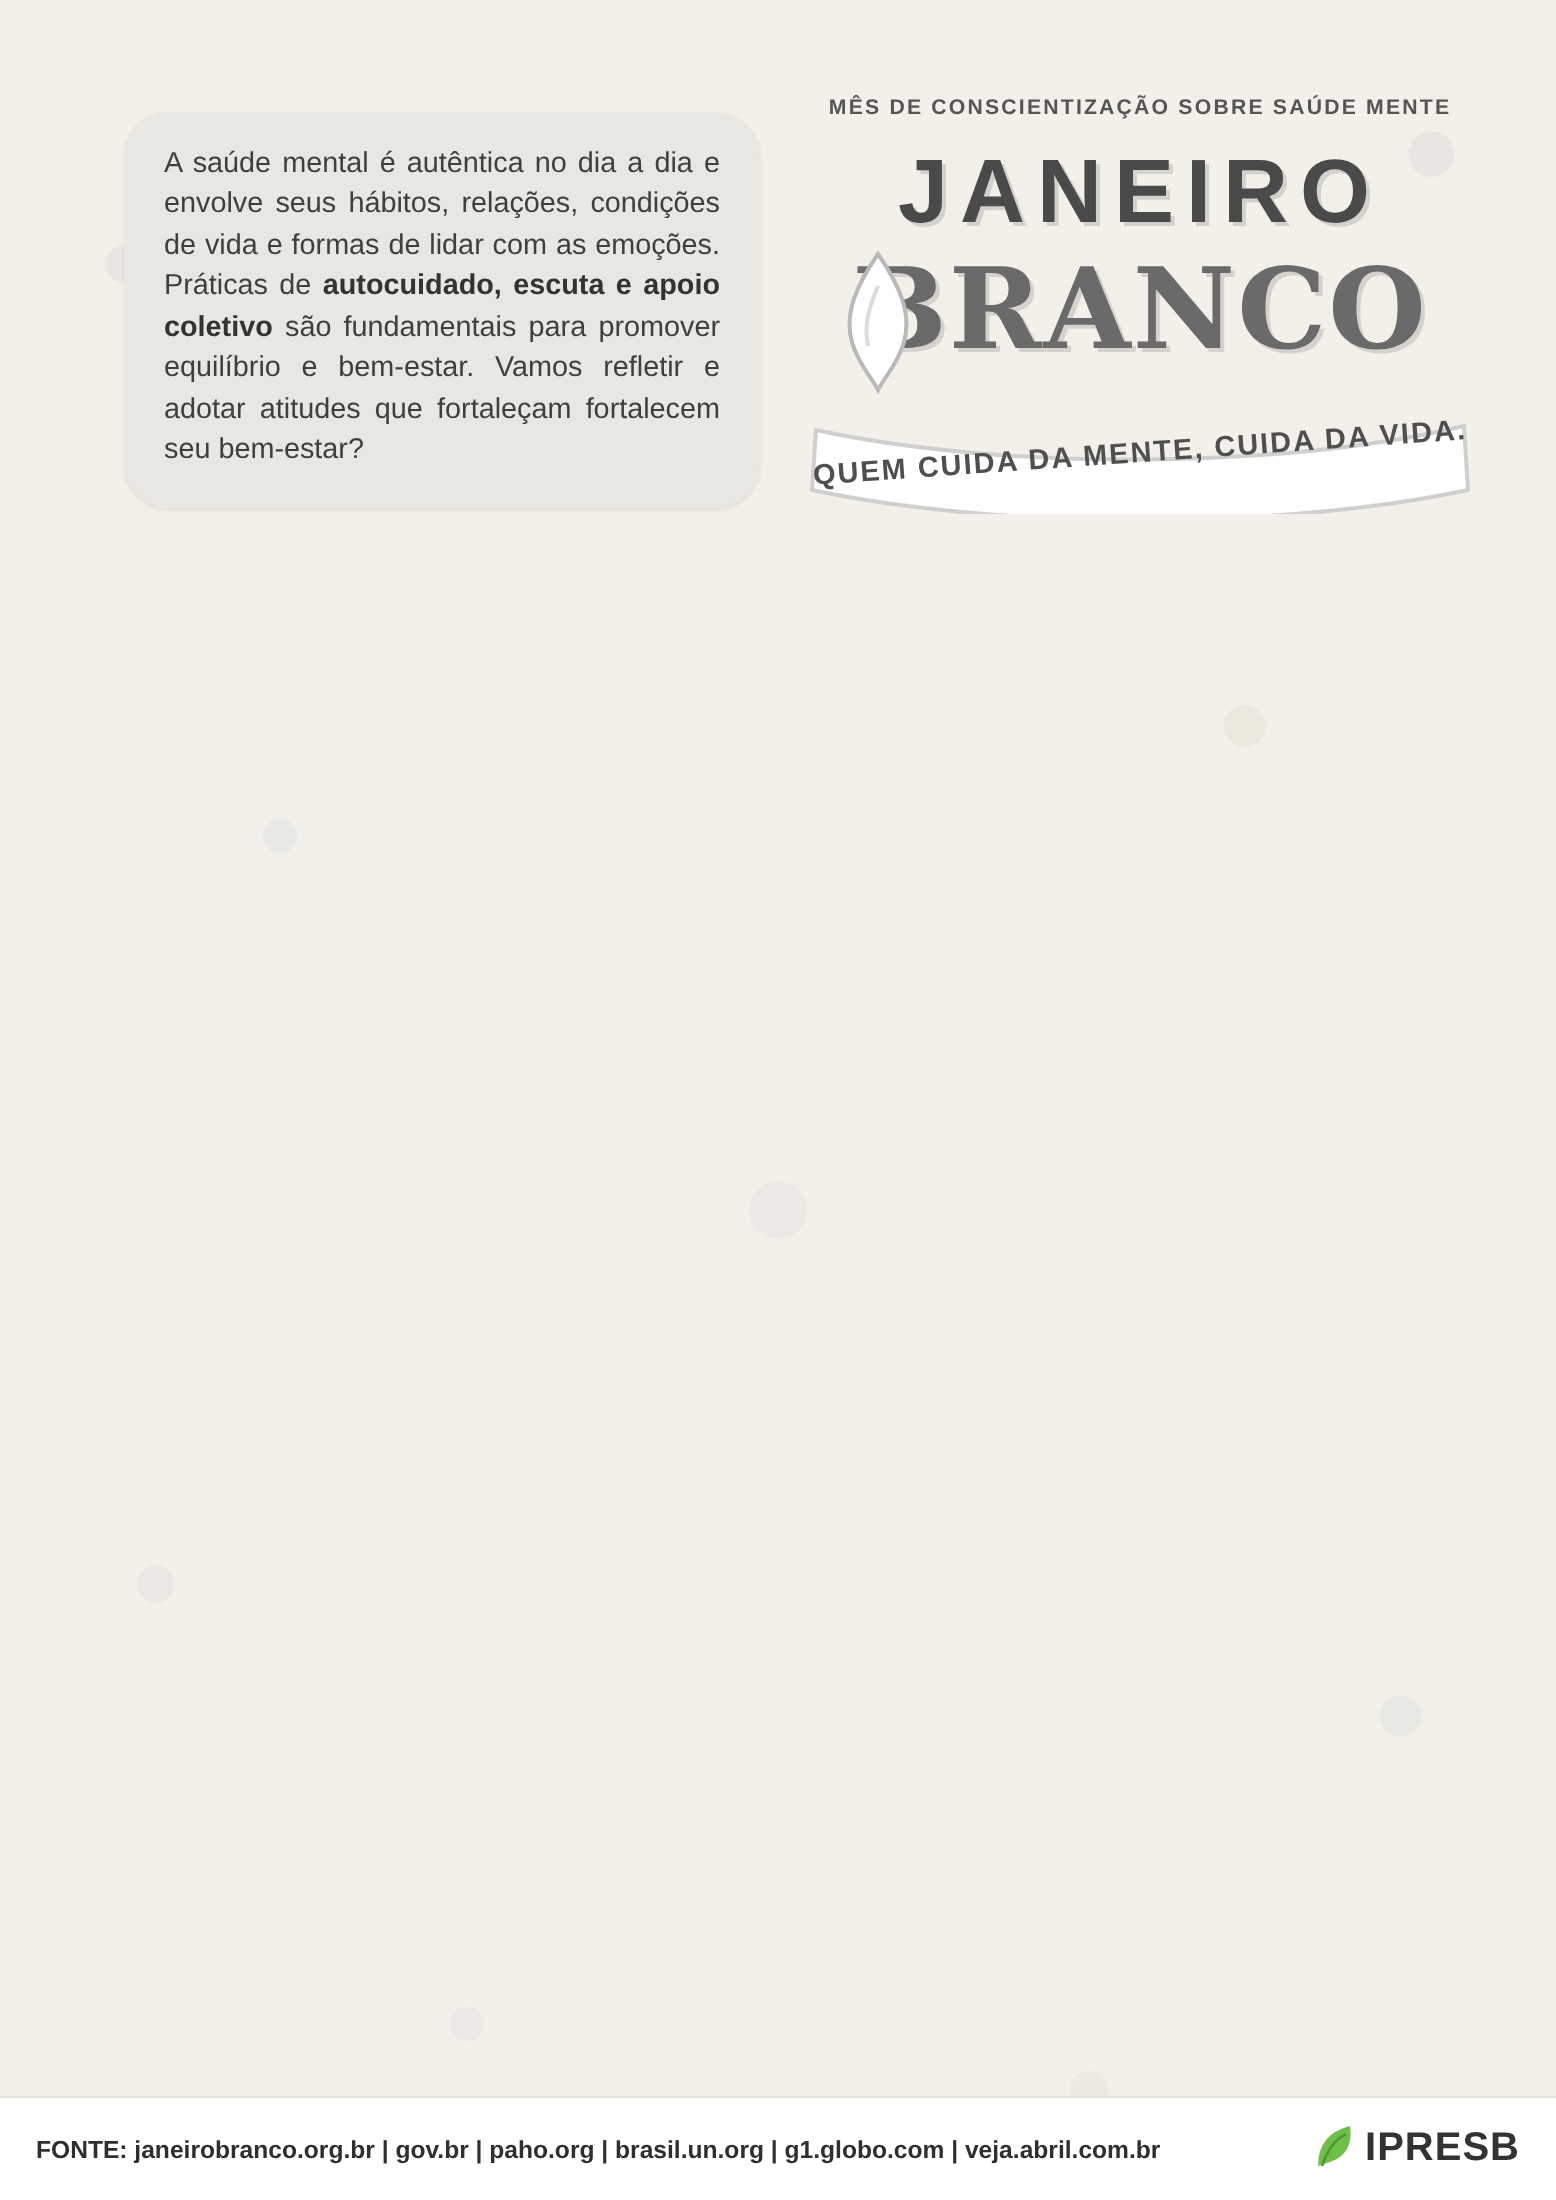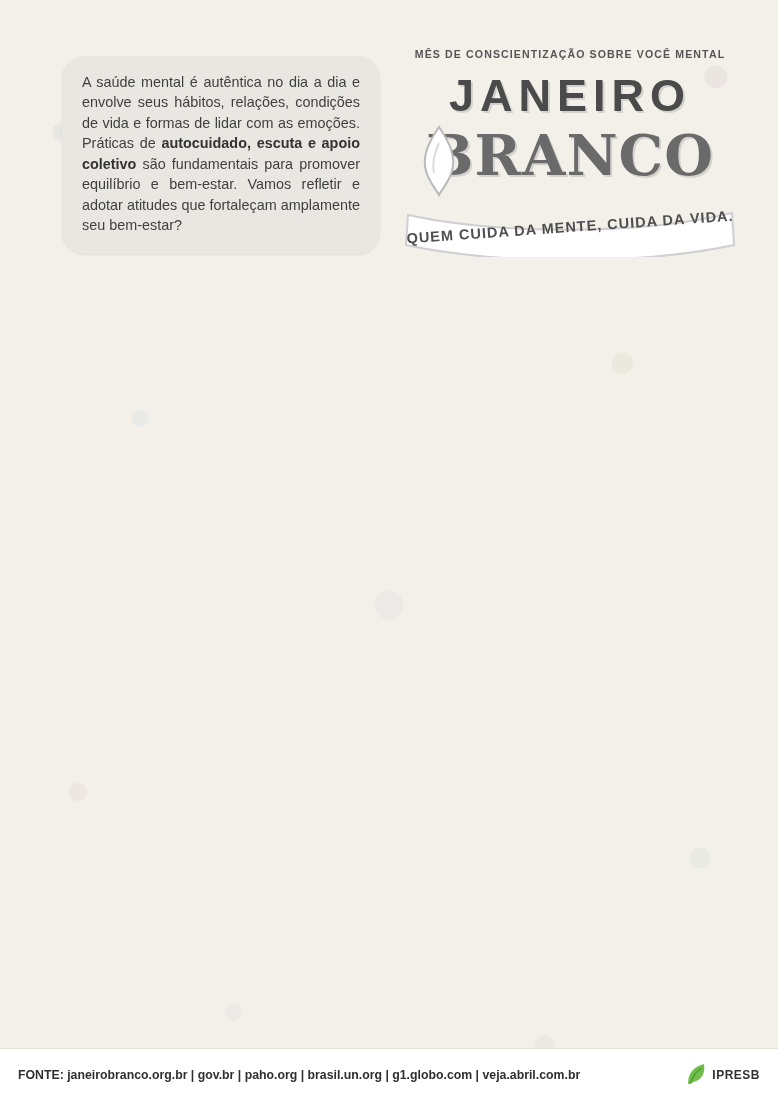--- a/index.html
+++ b/index.html
@@ -109,38 +109,38 @@
   .footer{
     position:absolute;left:0;bottom:0;width:778px;height:52px;
     background:#ffffff;
     display:flex;align-items:center;justify-content:space-between;
     padding:0 18px;box-sizing:border-box;
     border-top:1px solid #e4e1db;
     text-align:center;
   }
   .footer-src{font-size:12.3px;font-weight:bold;color:#2f2f2f;}
   .logo{display:flex;align-items:center;gap:6px;}
-  .logo-text{font-size:12px;font-weight:bold;color:#333;letter-spacing:.5px;}
+  .logo-text{font-size:20px;font-weight:bold;color:#333;letter-spacing:.5px;}
 </style>
 </head>
 <body>
 
 <div class="page">
   <div class="bg-doodles"></div>
 
   <div class="header">
 
     <div class="intro-card">
       <p>
-        <span>A saúde mental é autêntica no dia a dia e envolve seus hábitos, relações, condições de vida e formas de lidar com as emoções. Práticas de </span><b>autocuidado, escuta e apoio coletivo</b><span> são fundamentais para promover equilíbrio e bem-estar. Vamos refletir e adotar atitudes que fortaleçam amplamente seu bem-estar?</span>
+        <span>A saúde mental é autêntica no dia a dia e envolve seus hábitos, relações, condições de vida e formas de lidar com as emoções. Práticas de </span><b>autocuidado, escuta e apoio coletivo</b><span> são fundamentais para promover equilíbrio e bem-estar. Vamos refletir e adotar atitudes que fortaleçam fortalecem seu bem-estar?</span>
       </p>
     </div>
 
     <div class="title-block">
-      <p class="kicker">MÊS DE CONSCIENTIZAÇÃO SOBRE VOCÊ MENTAL</p>
+      <p class="kicker">MÊS DE CONSCIENTIZAÇÃO SOBRE SAÚDE MENTE</p>
       <p class="janeiro">JANEIRO</p>
 
       <div class="branco-wrap">
         <span class="ribbon-icon">
           <svg width="54" height="80" viewBox="0 0 54 80">
             <path d="M27 6 C16 22 10 36 14 50 C17 61 24 68 27 74 C30 68 37 61 40 50 C44 36 38 22 27 6 Z" fill="#ffffff" stroke="#b9b9b9" stroke-width="2"></path>
             <path d="M27 22 C22 34 20 42 22 52" fill="none" stroke="#dcdcdc" stroke-width="2"></path>
           </svg>
         </span>
         <p class="branco">BRANCO</p>

